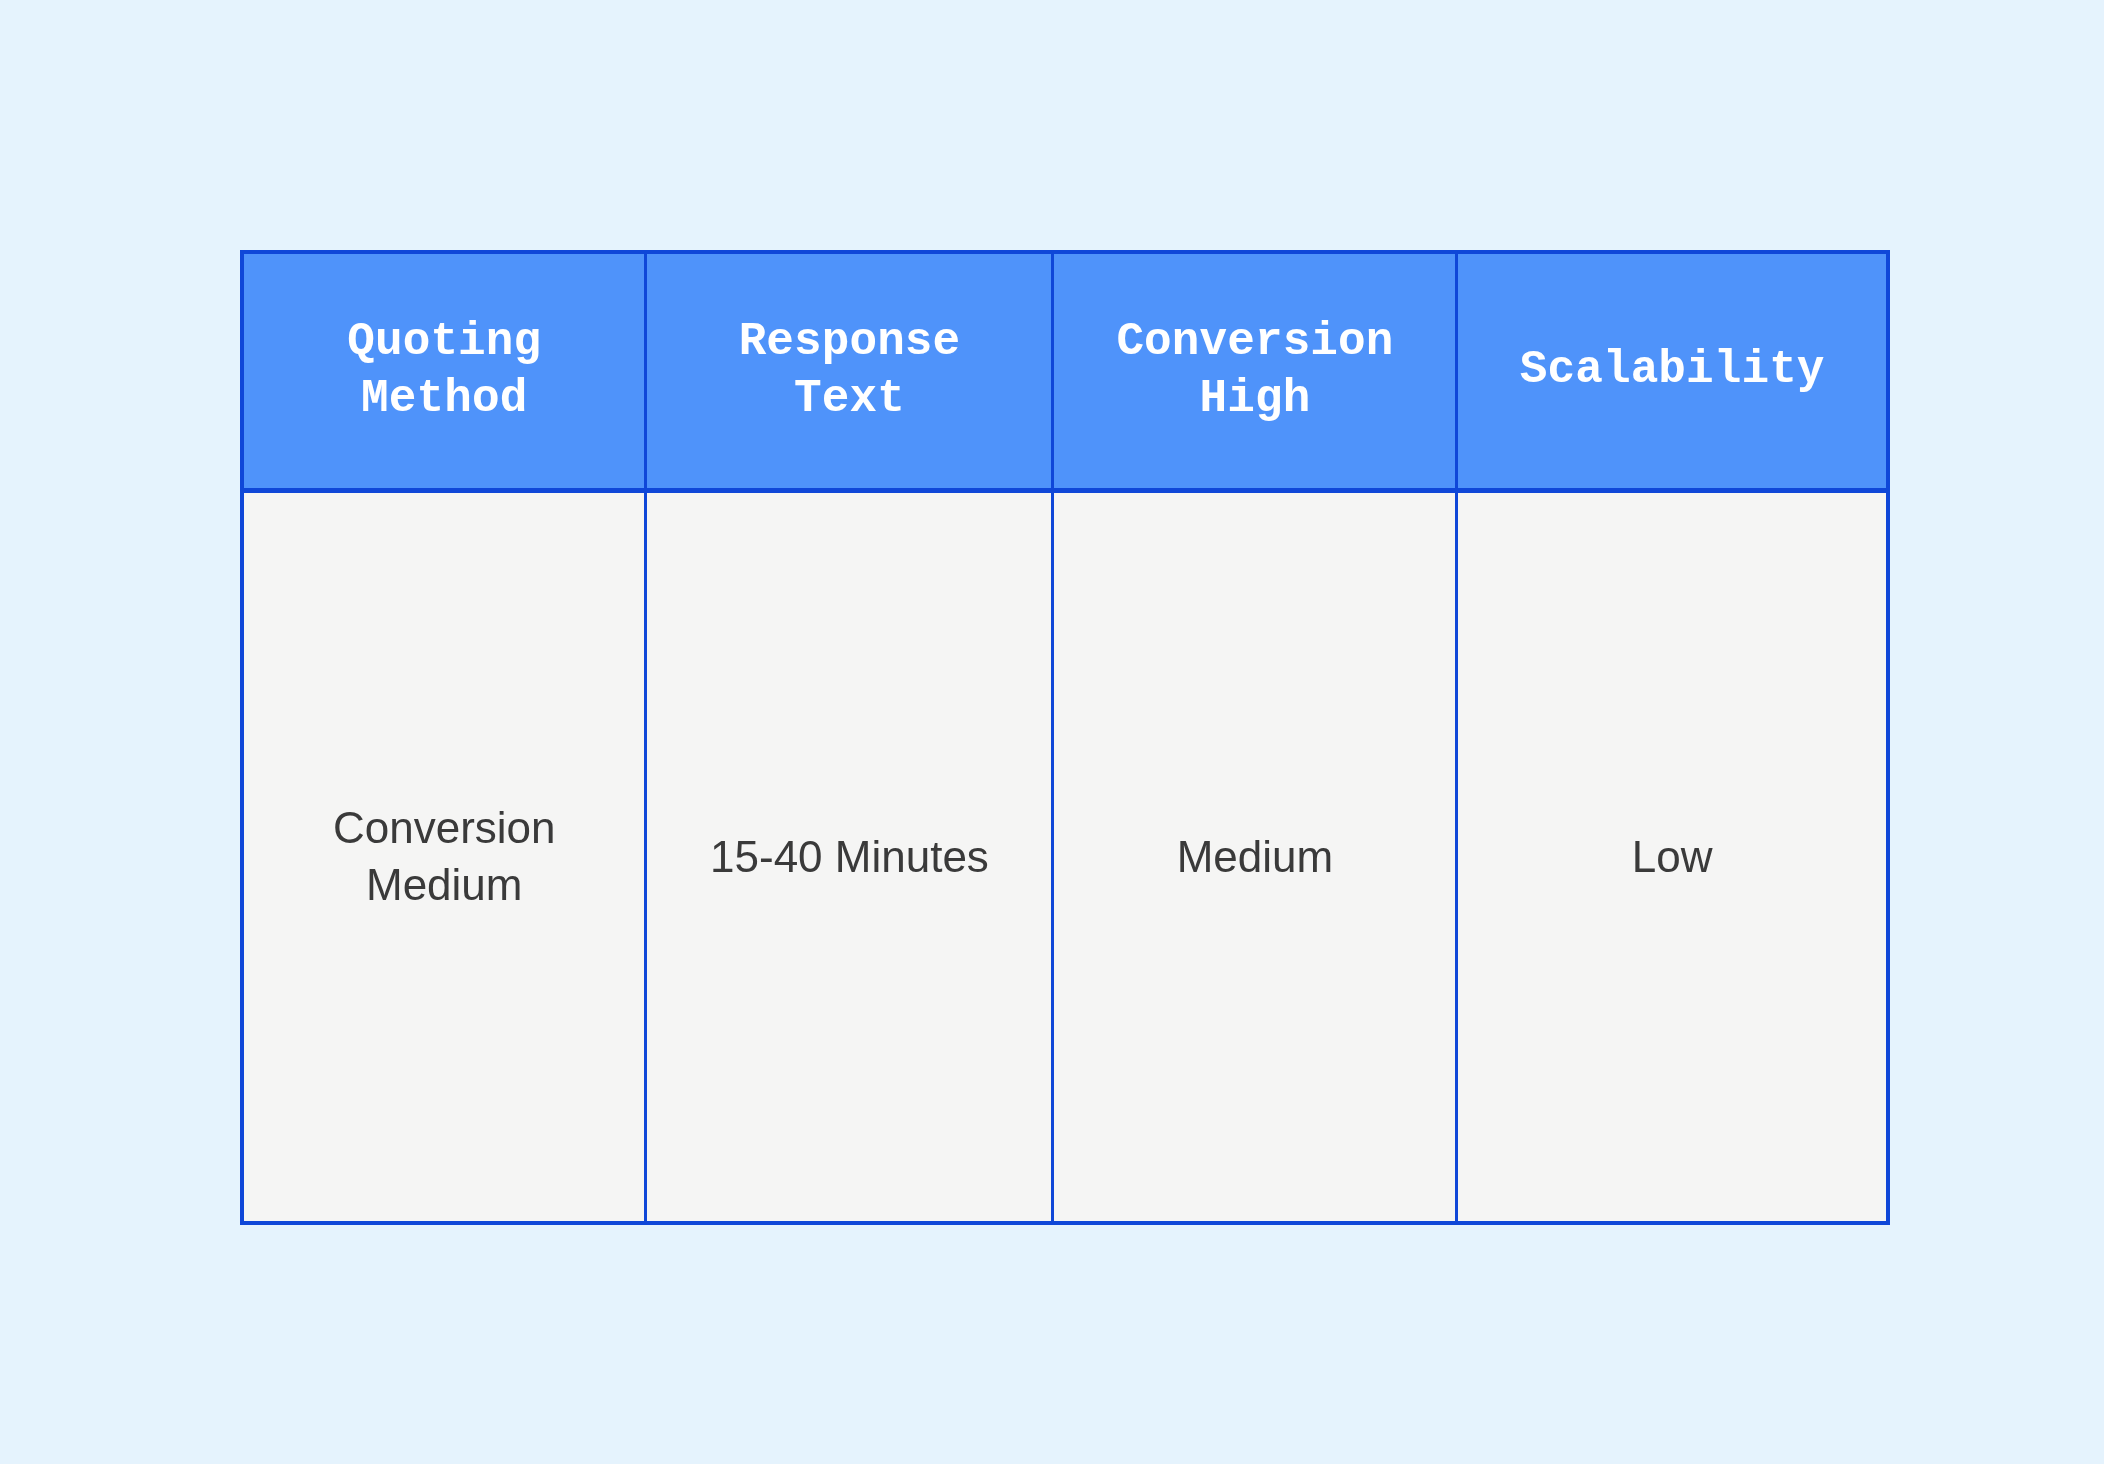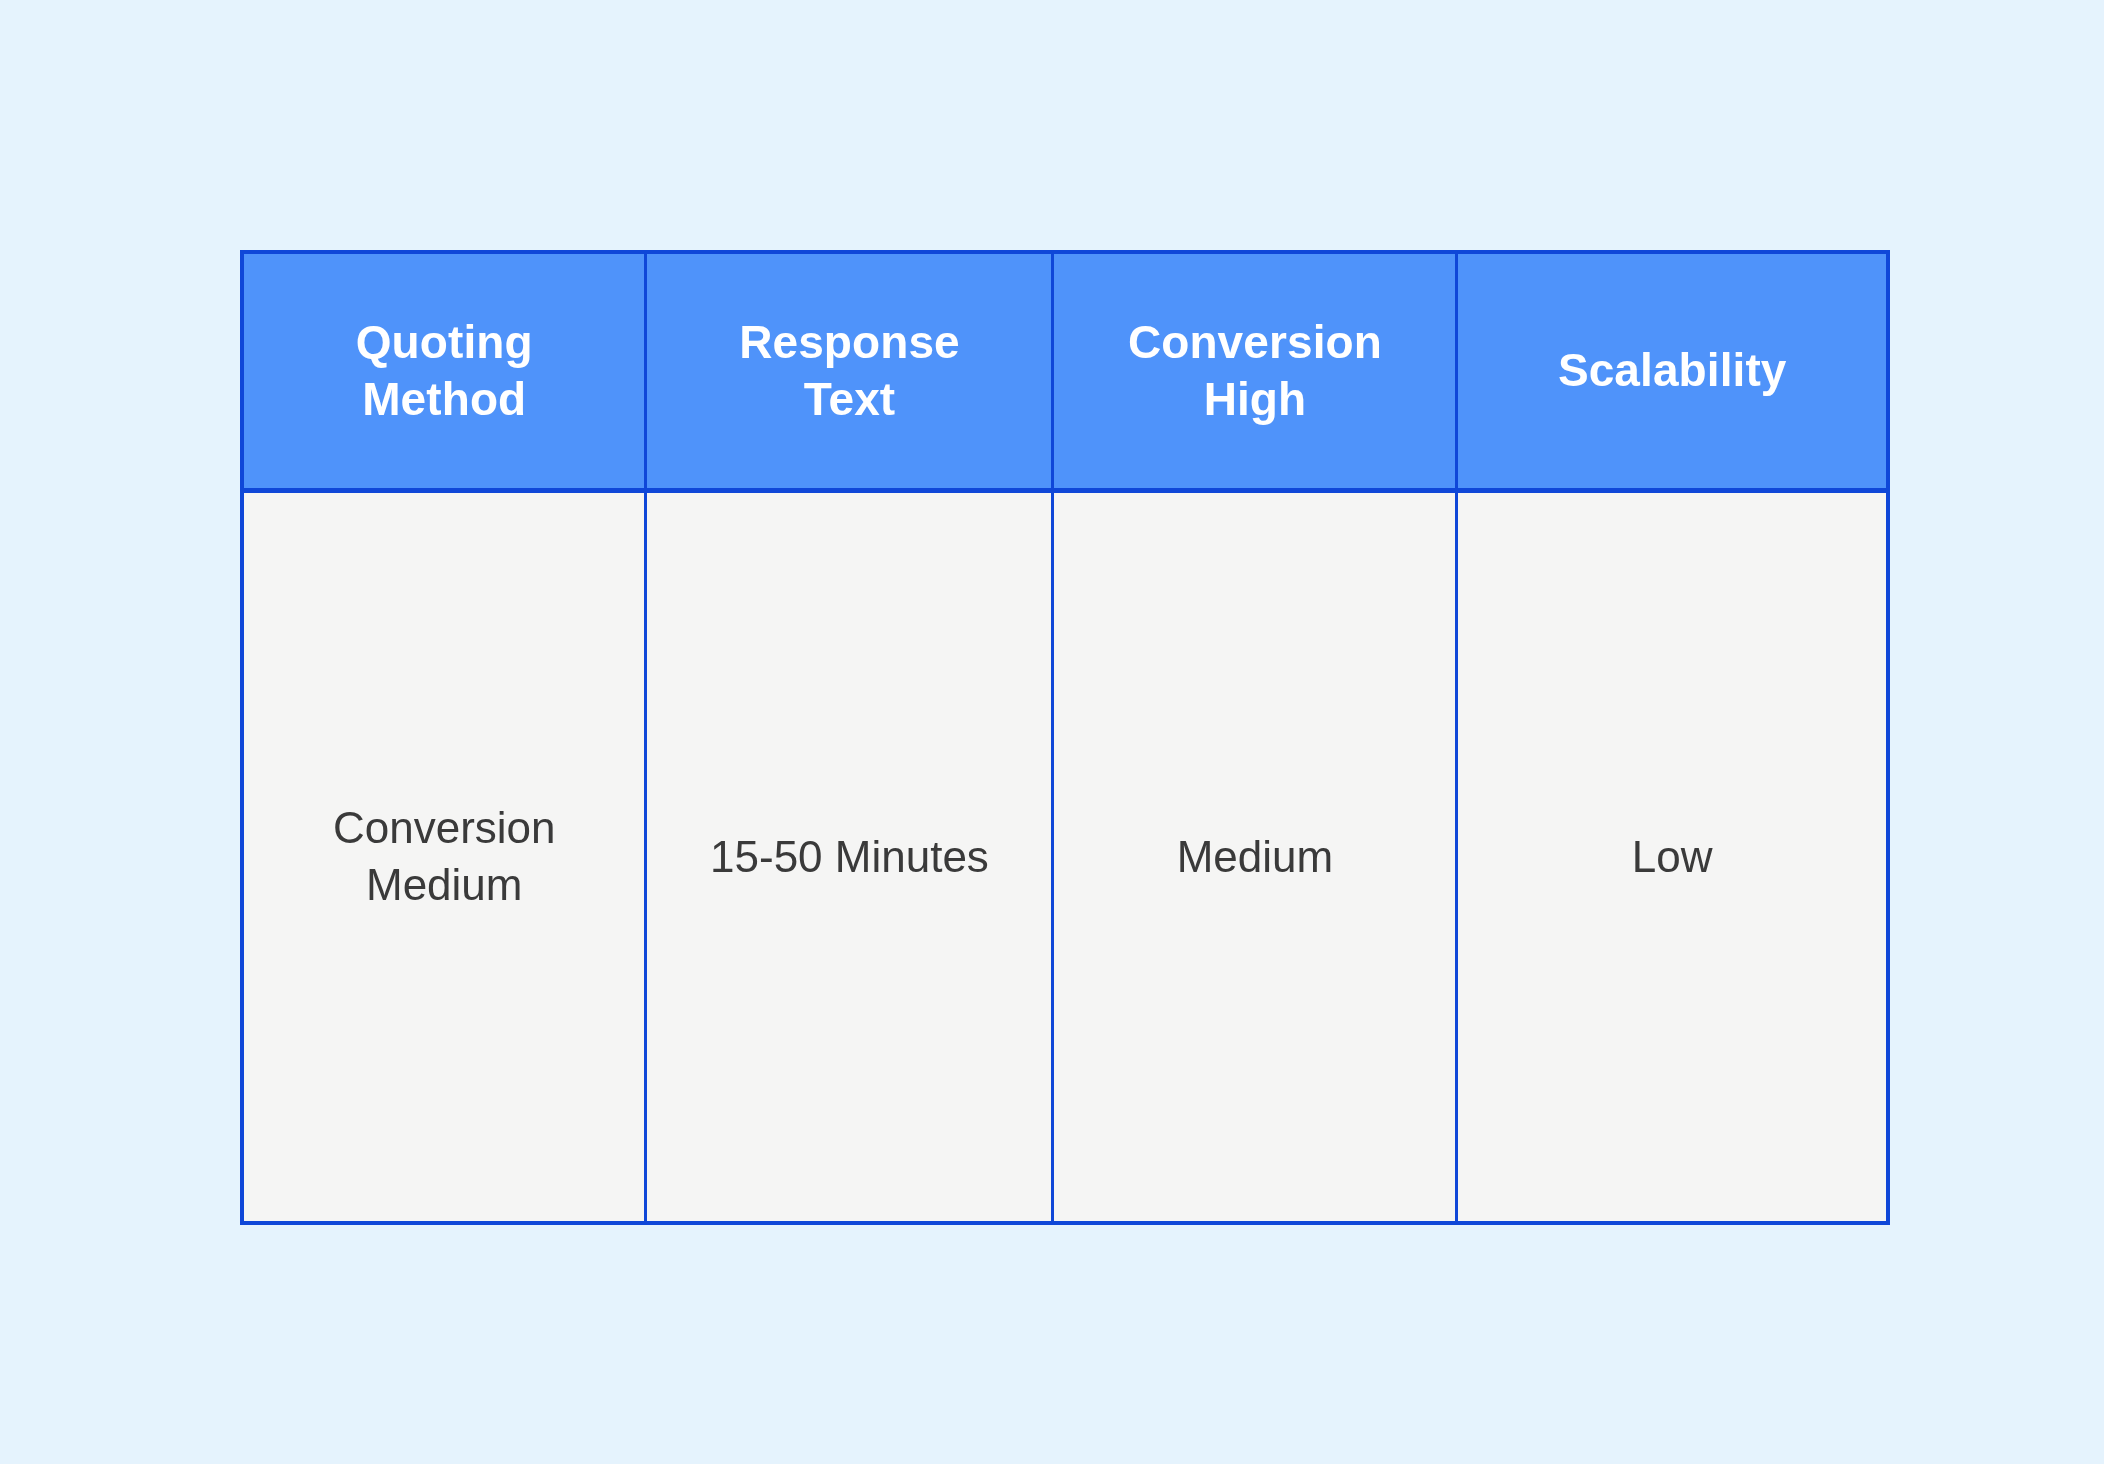--- a/index.html
+++ b/index.html
@@ -38,20 +38,21 @@
     background: #f5f5f4;
   }
 
   table.comparison col.c1 { width: 403px; }
   table.comparison col.c2 { width: 406px; }
   table.comparison col.c3 { width: 403px; }
   table.comparison col.c4 { width: 430px; }
 
   thead tr.header-row {
     height: 238px;
+    font-family: Liberation Mono, monospace;
   }
 
   thead th {
     background: #4f93fa;
     color: #ffffff;
     font-size: 46px;
     font-weight: 700;
     line-height: 1.23;
     text-align: center;
     vertical-align: middle;
@@ -124,20 +125,20 @@
             <span class="cell-text">Scalability</span>
           </th>
         </tr>
       </thead>
       <tbody>
         <tr>
           <td>
             <span class="cell-text">Conversion</span>
             <span class="cell-text">Medium</span>
           </td>
-          <td>15-50 Minutes</td>
+          <td>15-40 Minutes</td>
           <td>Medium</td>
           <td>Low</td>
         </tr>
       </tbody>
     </table>
   </div>
 </div>
 
 </body></html>

